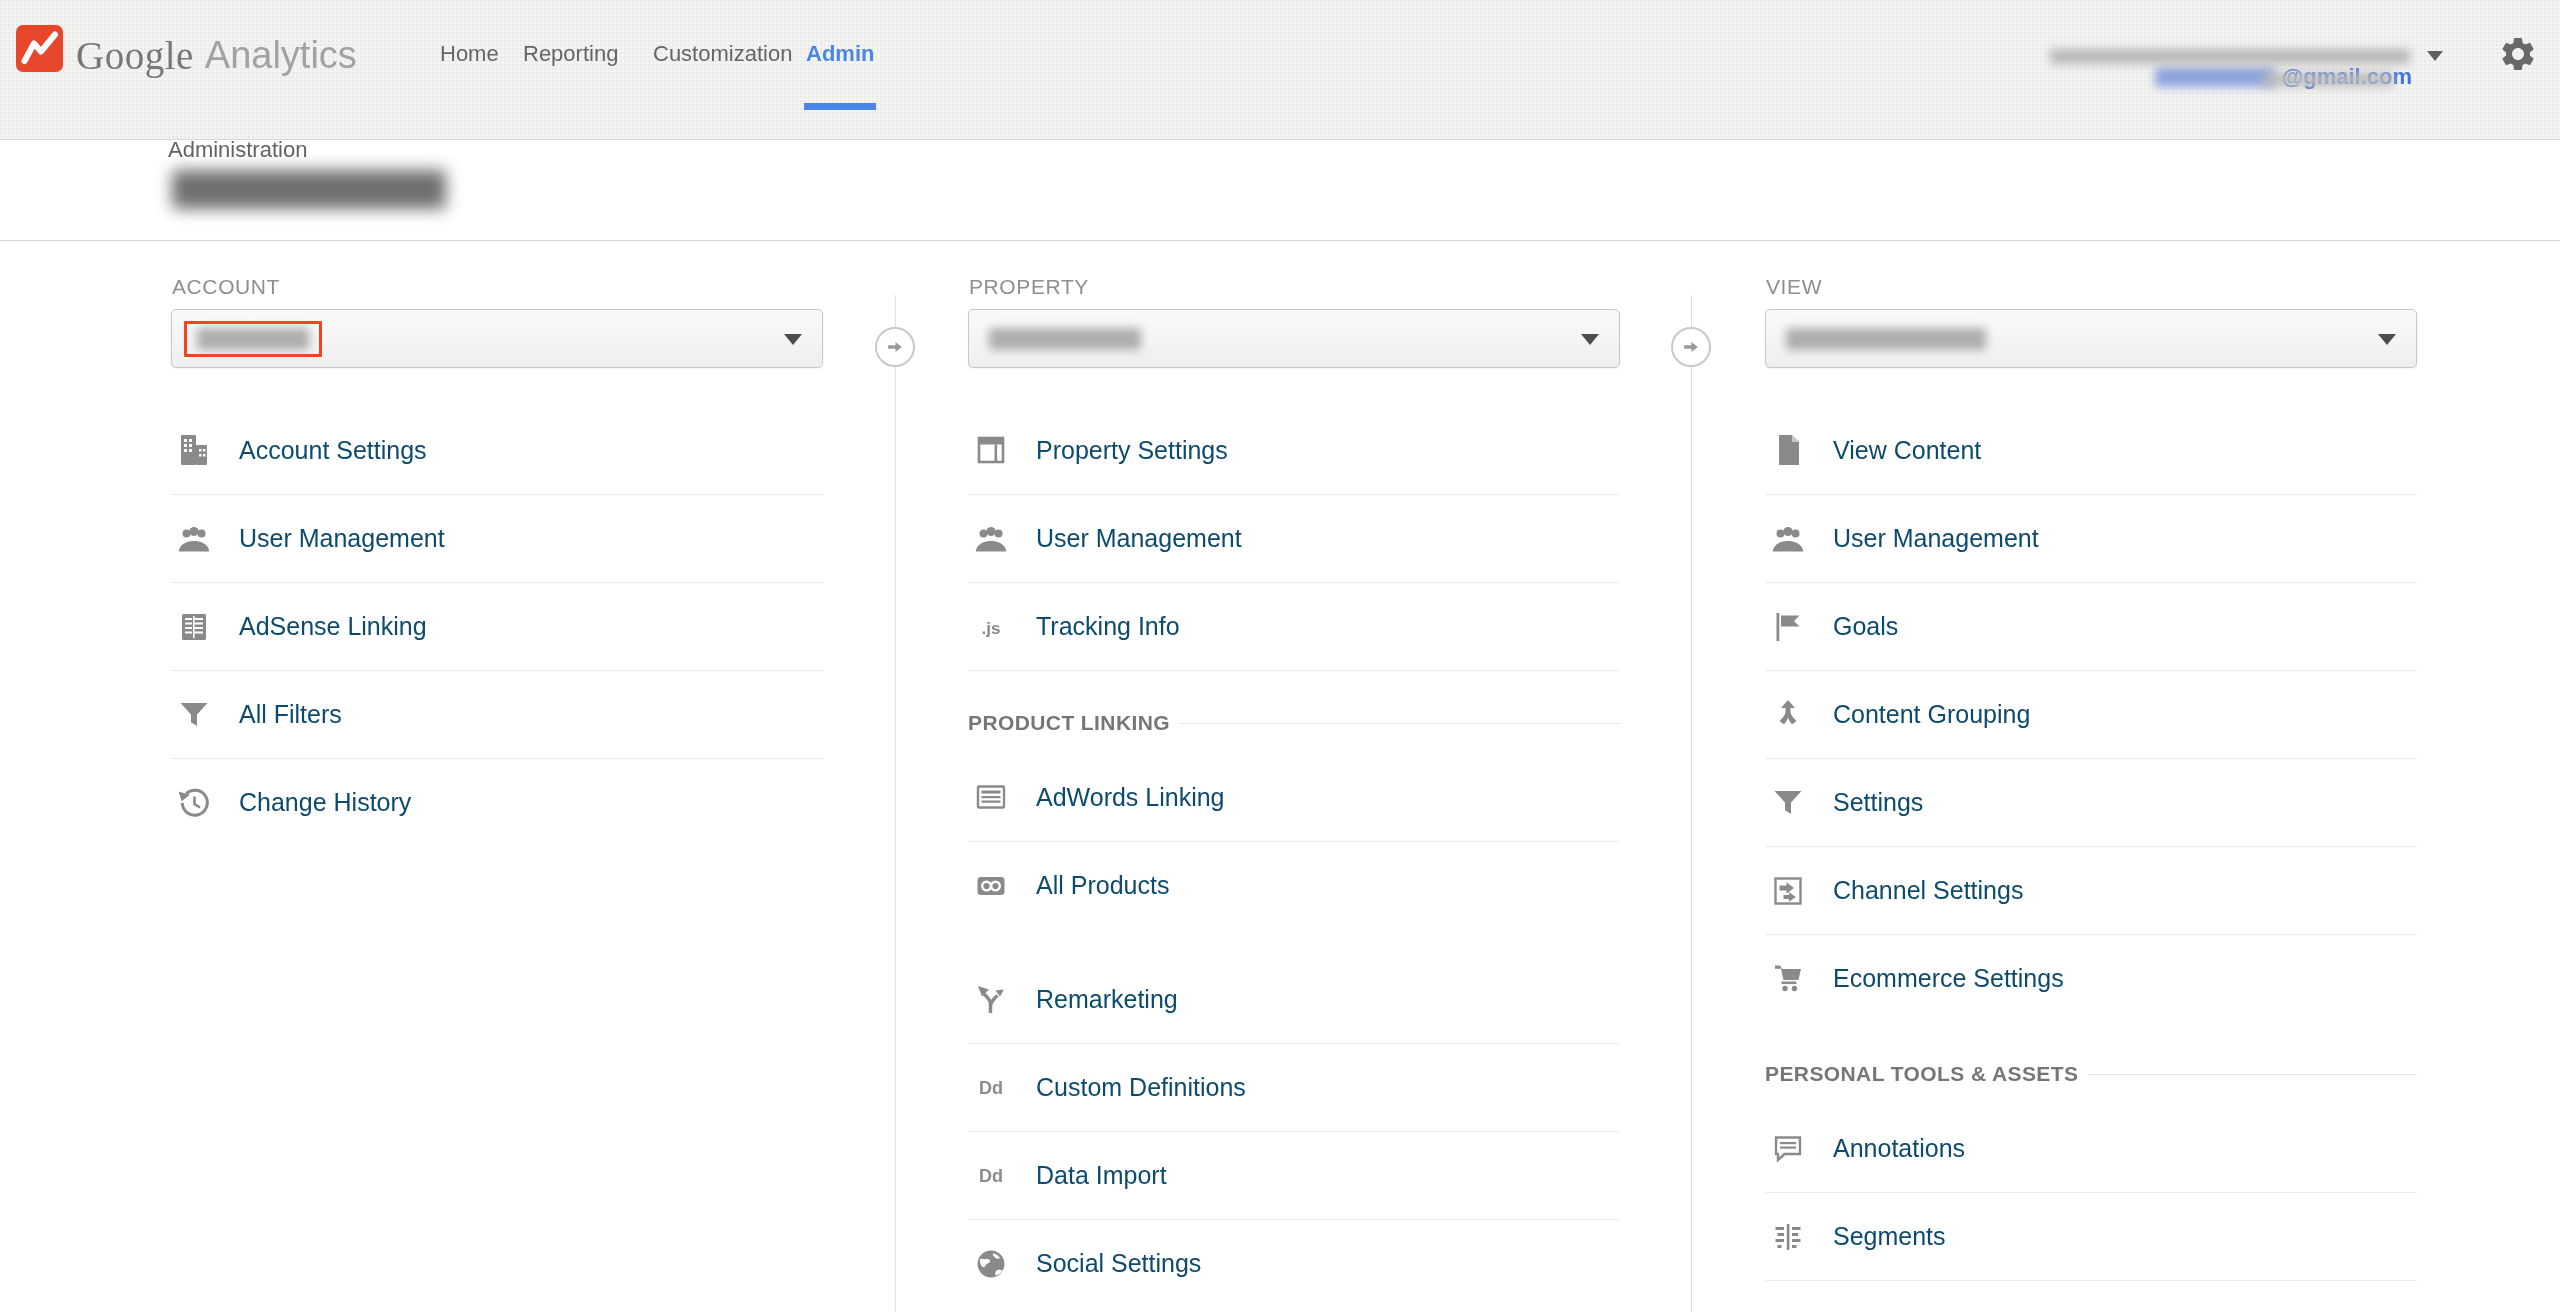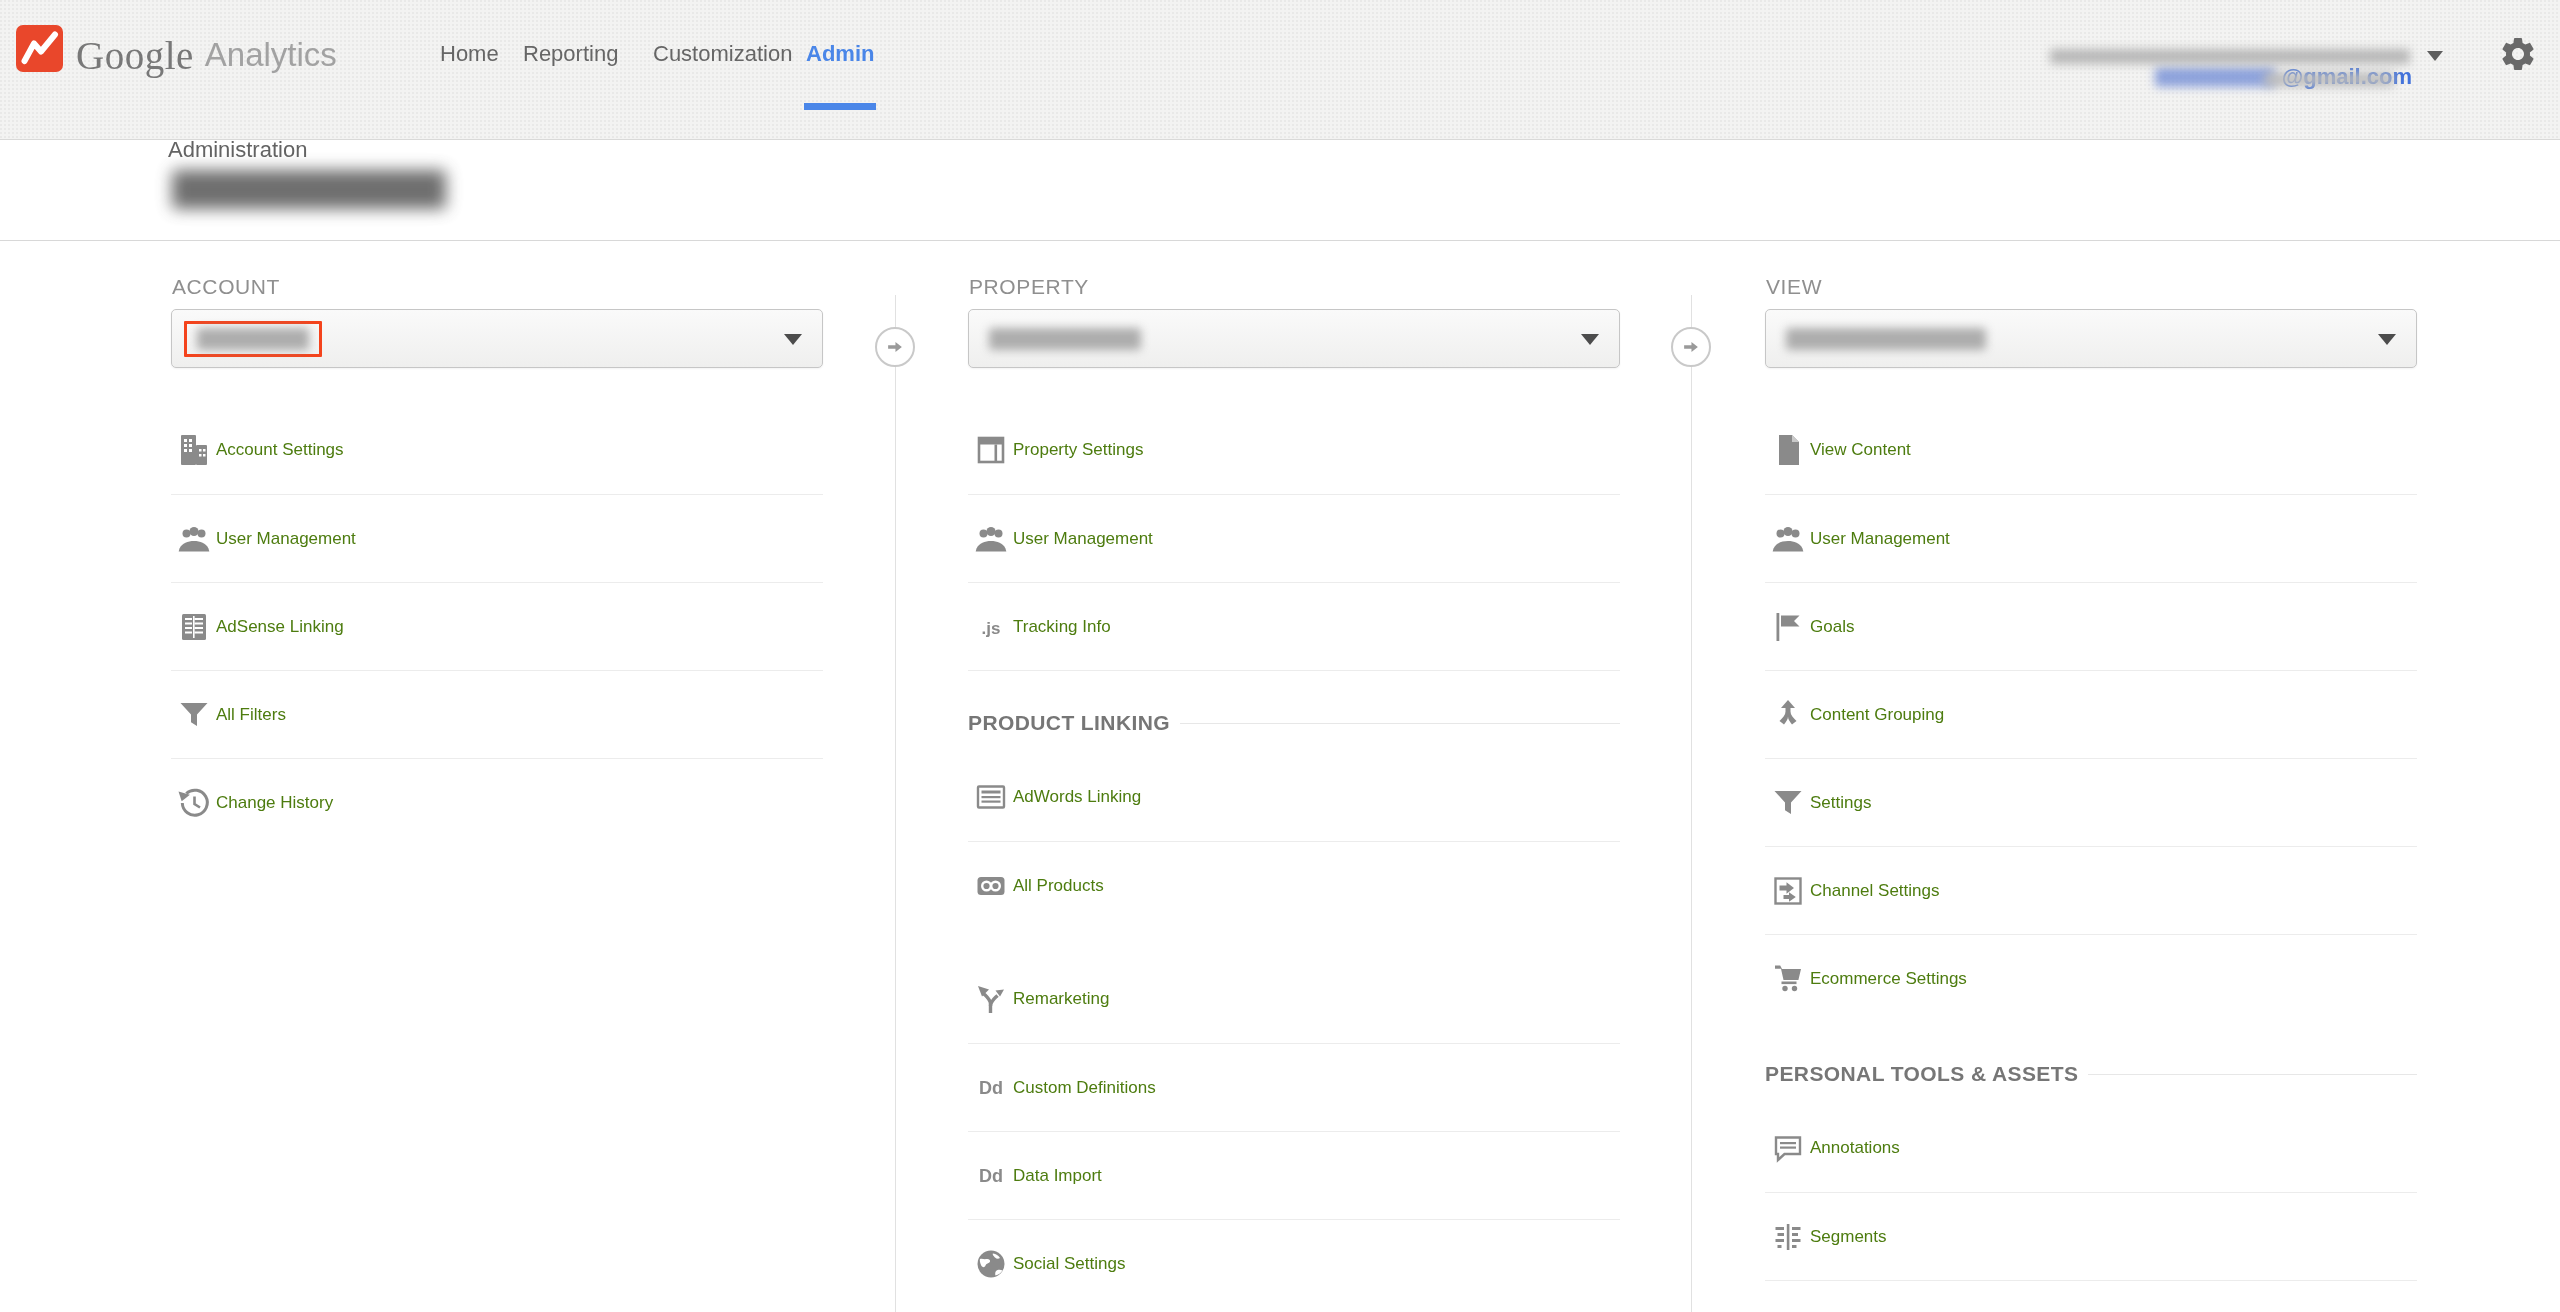--- a/index.html
+++ b/index.html
@@ -19,21 +19,21 @@
   }
   .logo-badge {
     position:absolute; left:16px; top:25px; width:47px; height:47px;
     background:#e9472b; border-radius:7px; cursor:pointer;
   }
   .logo-badge svg { width:100%; height:100%; display:block; }
   .brand { position:absolute; left:76px; top:0; height:110px; display:flex; align-items:center; }
   .brand-google {
     font-family:"Liberation Serif", serif; font-size:39px; color:#787878; letter-spacing:0.5px;
   }
-  .brand-product { font-size:33px; color:#a2a2a2; margin-left:11px; }
+  .brand-product { font-size:38px; color:#a2a2a2; margin-left:11px; }
   .nav-item {
     position:absolute; top:0; height:110px; line-height:108px;
     font-size:22px; color:#666; cursor:pointer; white-space:nowrap;
   }
   .nav-item.active { color:#4a86e8; font-weight:bold;text-align:right; }
   .nav-item.active::after {
     content:""; position:absolute; left:-2px; right:-2px; bottom:0; height:7px; background:#4a86e8;
   }
   .user-line1 { position:absolute; top:16px; right:148px; display:flex; align-items:center; gap:7px;margin-top:48px; }
   .blob { border-radius:3px; }
@@ -90,21 +90,21 @@
     display:flex; align-items:center; margin-left:-8px;
   }
   .items-wrap { margin-top:38px; }
   .section.divided { border-top:1px solid #ececec; }
   .section.spaced { margin-top:26px; }
   .item { height:88px; display:flex; align-items:center; cursor:pointer; }
   .item + .item { border-top:1px solid #ececec; }
   .icon-box { width:44px; height:44px; margin-left:1px; flex:none;
     display:flex; align-items:center; justify-content:center; }
   .icon-box svg { width:40px; height:40px; display:block; }
-  .item-label { font-size:17px; color:#4d7c0f; white-space:nowrap; }
+  .item-label { margin-left:23px; font-size:25px; color:#0c4a6e; white-space:nowrap; }
   .section-header { display:flex; align-items:center; gap:10px; padding:40px 0 18px; }
   .sh-text { font-size:21px; font-weight:bold; color:#767676; letter-spacing:.4px; white-space:nowrap; }
   .sh-line { flex:1; height:1px; background:#e7e7e7; }
 </style>
 </head>
 <body>
 
 <div class="topbar">
   <div class="logo-badge">
     <svg viewBox="0 0 47 47">

